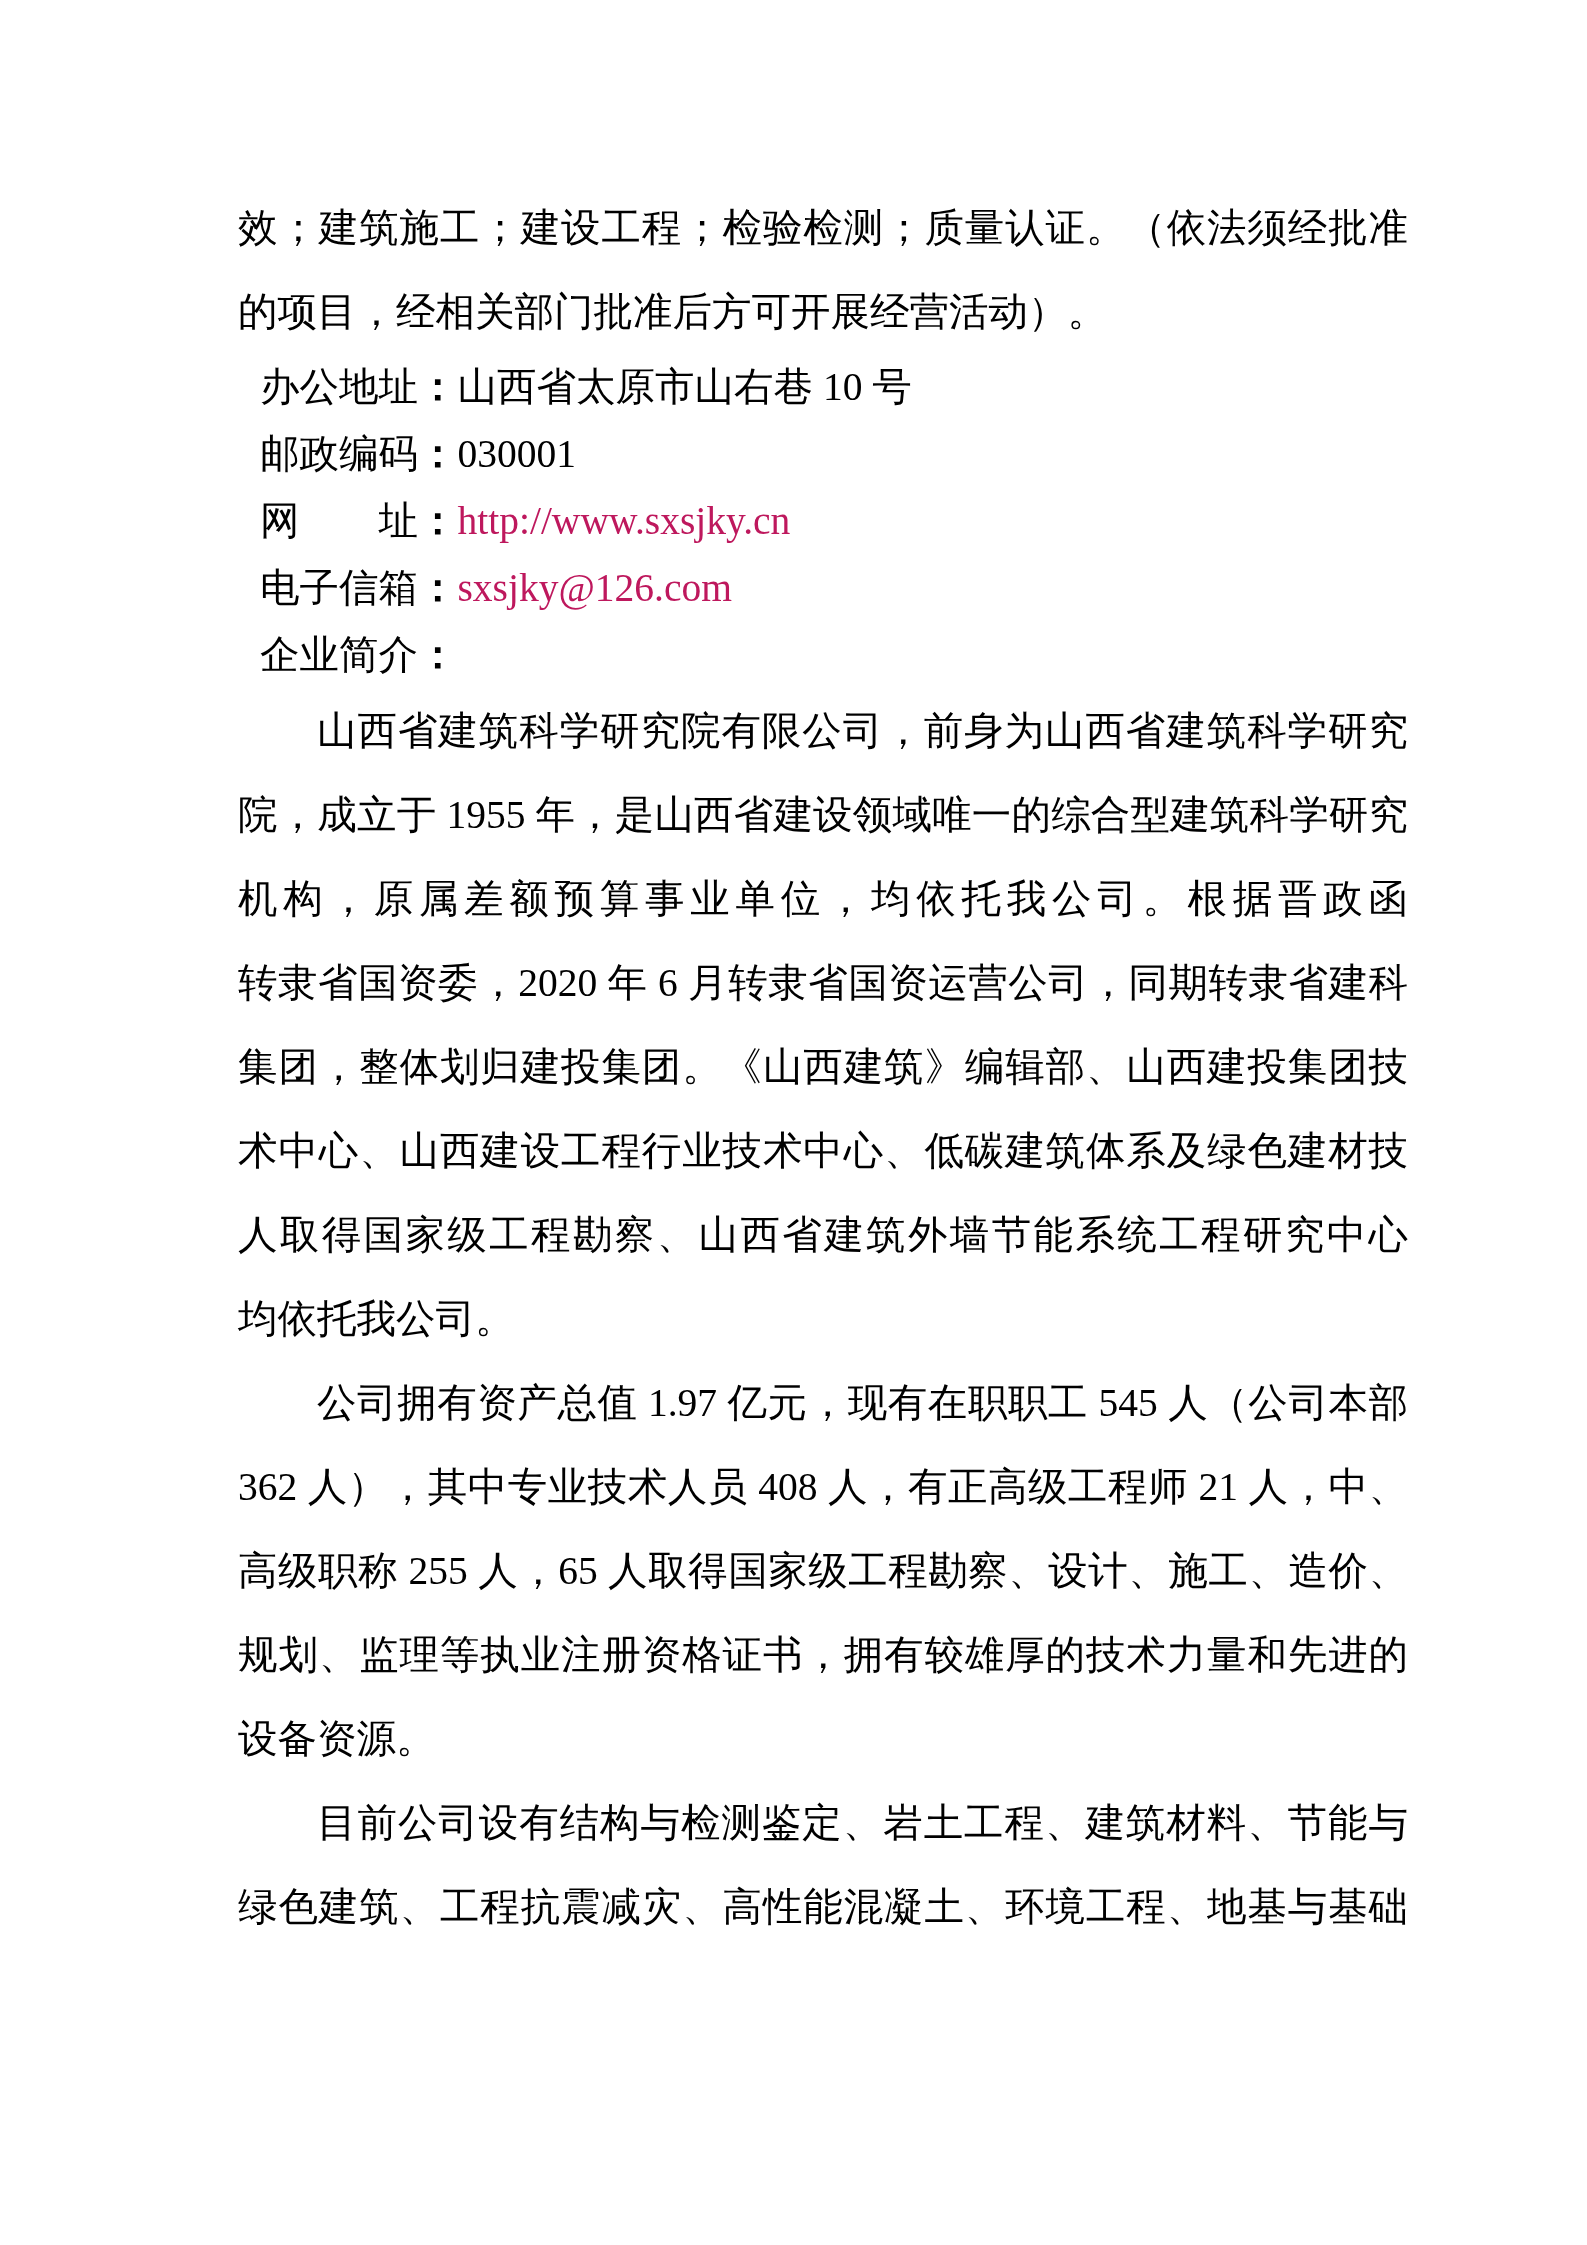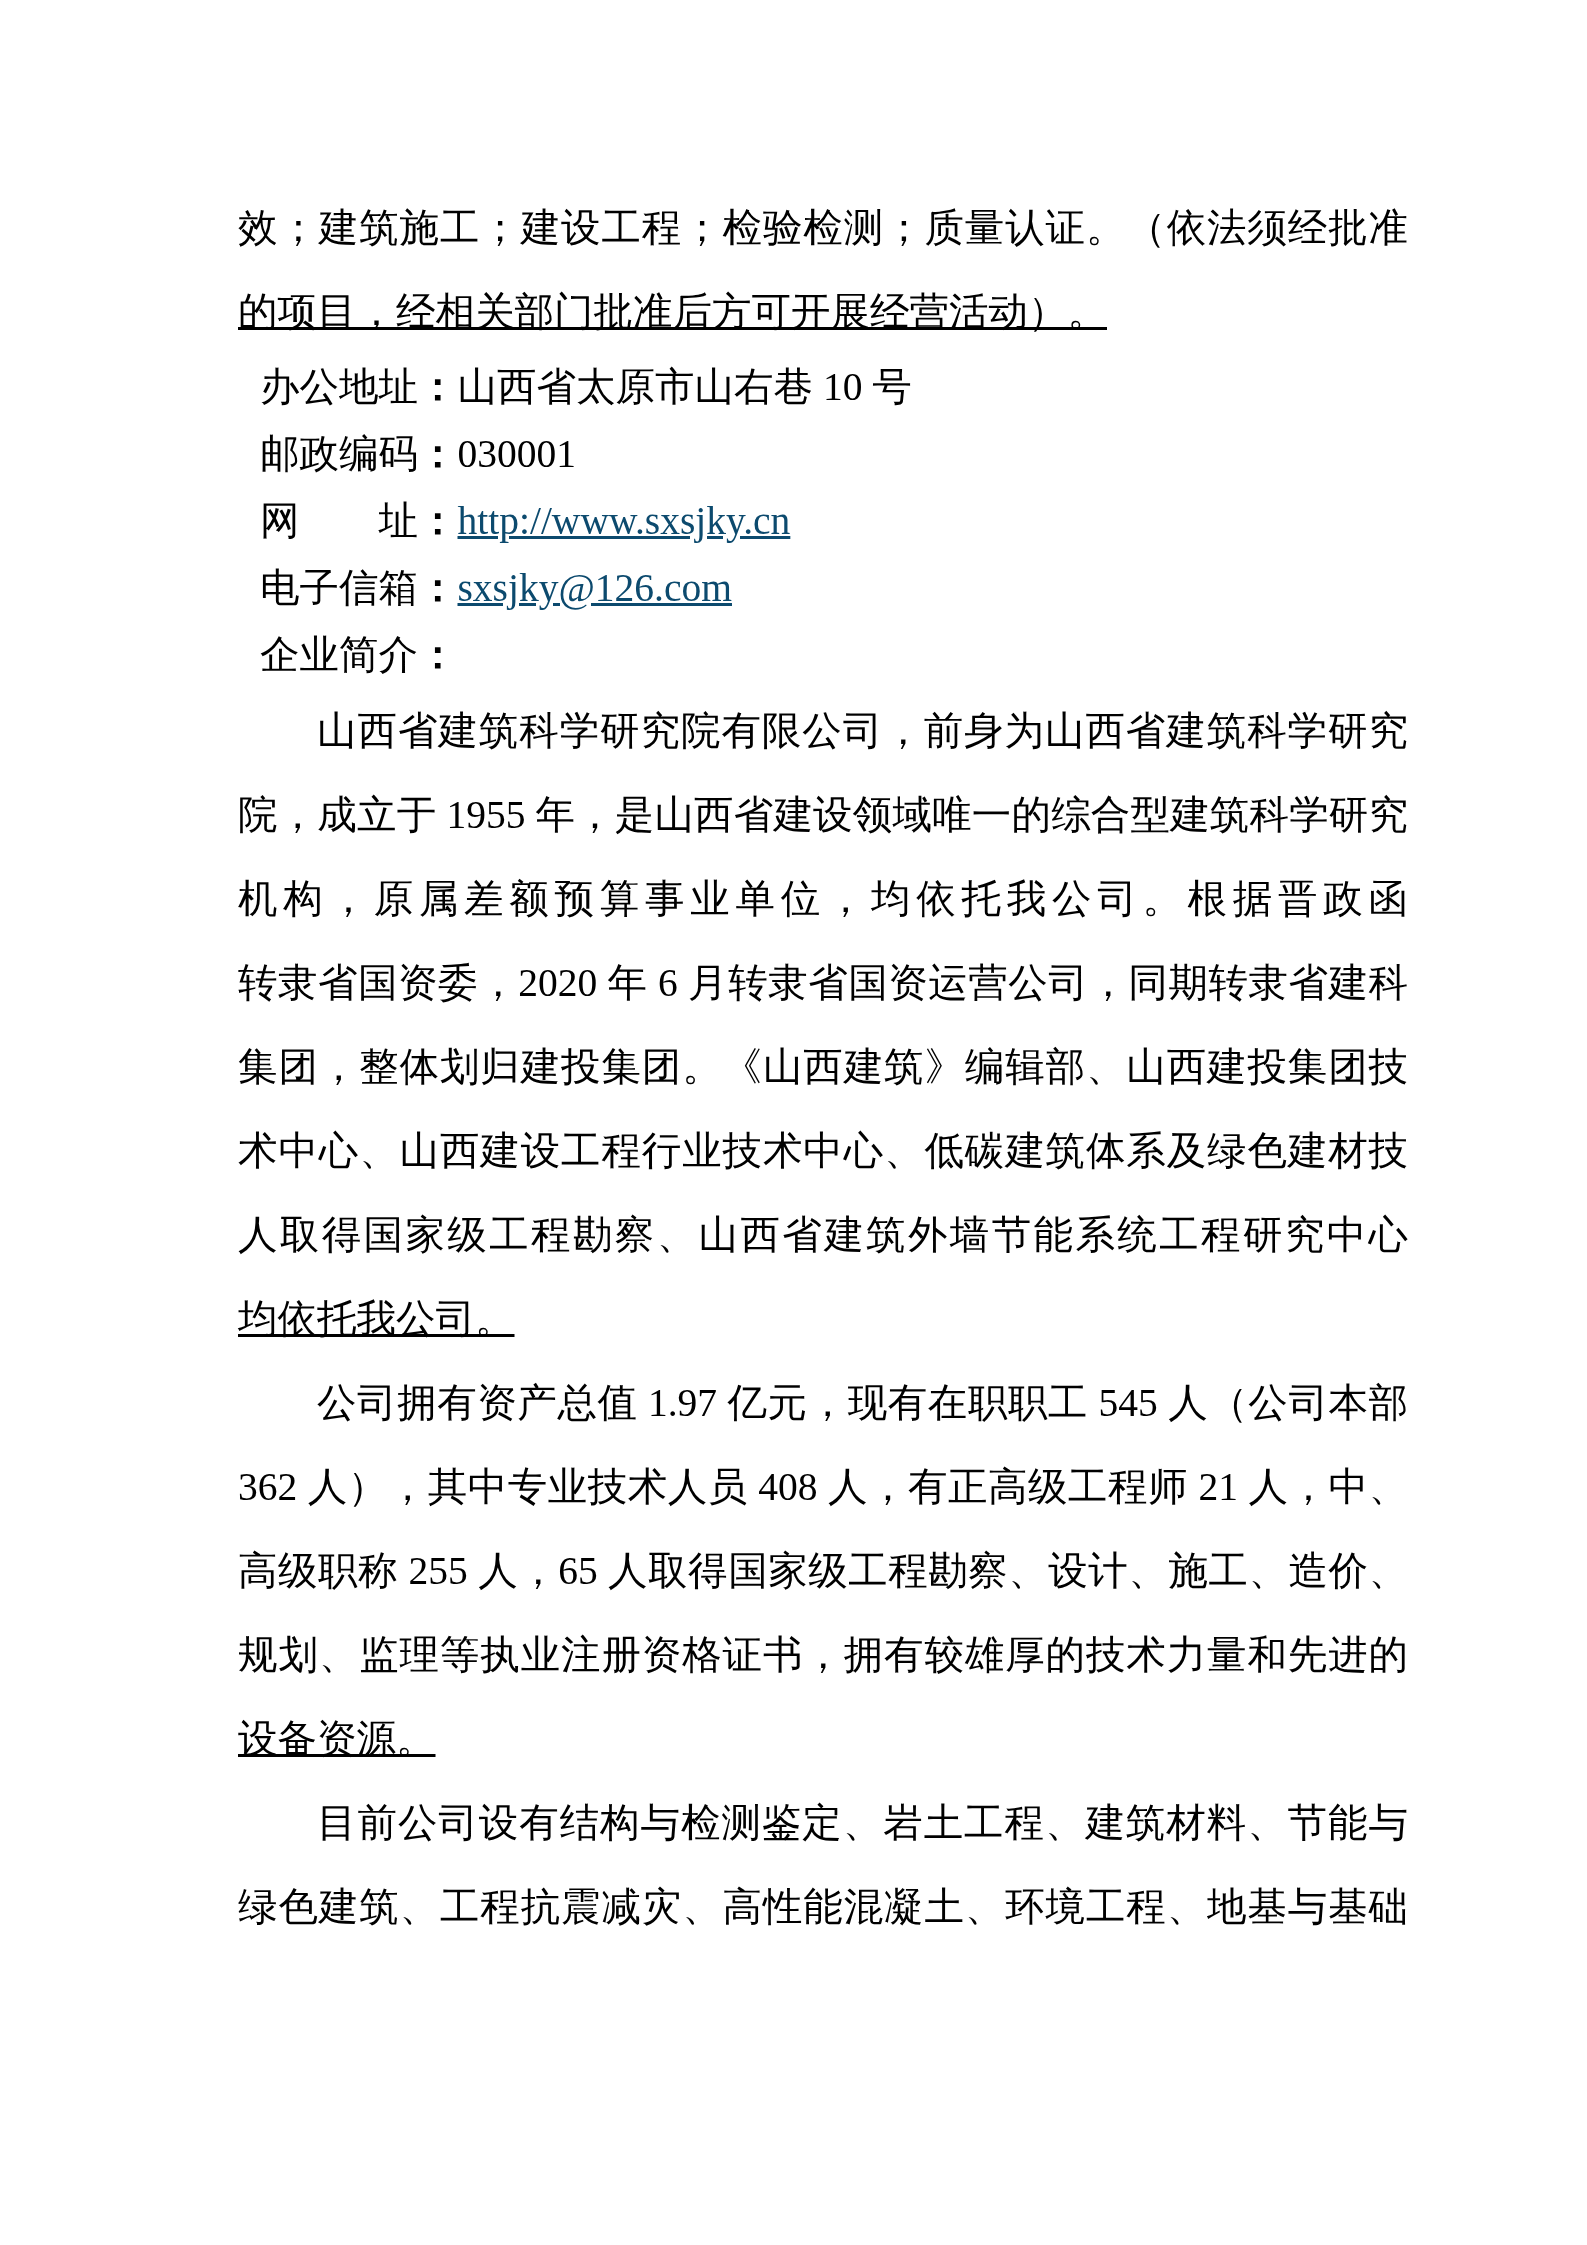--- a/index.html
+++ b/index.html
@@ -17,41 +17,40 @@
     background: #ffffff;
   }
   
   .tline {
     font-size: 39.5px;
     line-height: 84px;
     text-align: justify;
     text-align-last: justify;
     white-space: normal;
   }
-  .tline.plast { text-align-last: left; text-decoration: underline; }
+  .tline.plast { text-align-last: left; }
   .tline.indent { text-indent: 2em; }
   
   .cline {
     font-size: 39.5px;
     line-height: 67px;
     padding-left: 22px;
   }
   .clabel {
     display: inline-block;
     width: 4em;
     font-weight: normal;
     text-align: justify;
     text-align-last: justify;
     vertical-align: baseline;
   }
   .ccolon { font-weight: bold; }
   .cvalue { font-weight: normal; }
   a.doc-link {
-    color: #0c4a6e;
-    text-decoration: underline;
+    color: #be185d;
     cursor: pointer;
     margin-top: 30px;
   }
 </style>
 </head>
 <body>
 
 <div class="page">
 
   <div>

